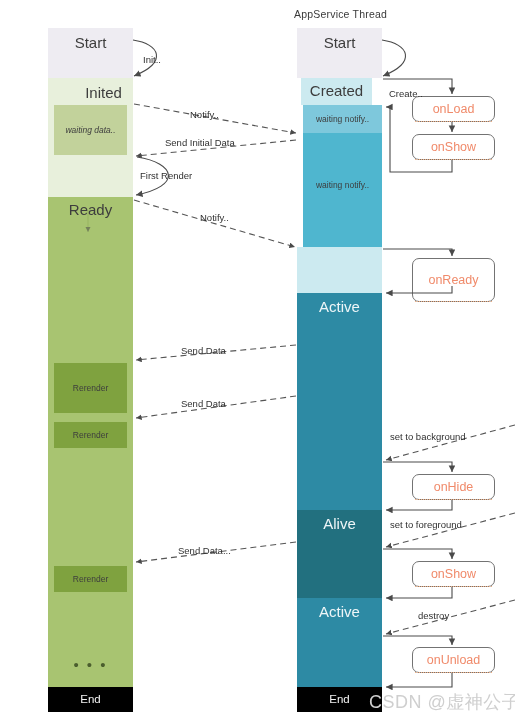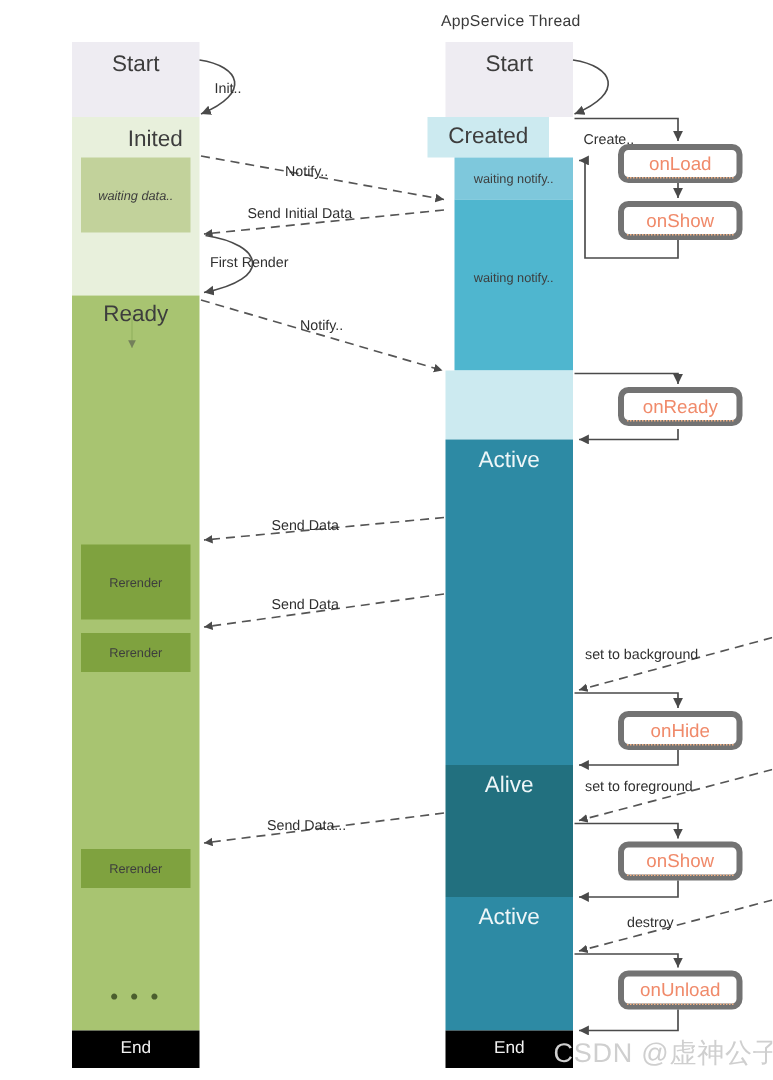--- a/index.html
+++ b/index.html
@@ -57,21 +57,21 @@
   }
   .dots {
     font-size: 15px;
     color: #4b5e2e;
     letter-spacing: 2px;
   }
   
   .pill {
     position: absolute;
     box-sizing: border-box;
-    border: 4px solid #737373;
+    border: 1px solid #737373;
     border-radius: 7px;
     background: #ffffff;
     color: #f08a6a;
     font-size: 12.5px;
     display: flex;
     align-items: center;
     justify-content: center;
     white-space: nowrap;
   }
   .pill::after {
@@ -146,21 +146,21 @@
       <div class="band-label lbl-end" style="top:6px;">End</div>
     </div>
   </div>
 
   <div>
 
     <div class="band" style="left:297px; top:28px; width:85px; height:50px; background:#eeecf2;">
       <div class="band-label lbl-big" style="top:6px;">Start</div>
     </div>
 
-    <div class="band" style="left:285px; top:78px; width:81px; height:27px; background:#cceaf0;">
+    <div class="band" style="left:301px; top:78px; width:71px; height:27px; background:#cceaf0;">
       <div class="band-label lbl-big" style="top:4px;">Created</div>
     </div>
 
     <div class="band" style="left:303px; top:105px; width:79px; height:28px; background:#7ec8dc;">
       <div class="band-label lbl-small" style="top:9px;">waiting notify..</div>
     </div>
 
     <div class="band" style="left:303px; top:133px; width:79px; height:114px; background:#4fb6cf;">
       <div class="band-label lbl-small" style="top:47px;">waiting notify..</div>
     </div>
@@ -179,21 +179,21 @@
       <div class="band-label lbl-big-light" style="top:5px;">Active</div>
     </div>
 
     <div class="band" style="left:297px; top:687px; width:85px; height:25px; background:#000000;">
       <div class="band-label lbl-end" style="top:6px;">End</div>
     </div>
   </div>
 
   <div class="pill" style="left:412px; top:96px; width:83px; height:26px;">onLoad</div>
   <div class="pill" style="left:412px; top:134px; width:83px; height:26px;">onShow</div>
-  <div class="pill" style="left:412px; top:258px; width:83px; height:26px;">onReady</div>
+  <div class="pill" style="left:412px; top:258px; width:83px; height:44px;">onReady</div>
   <div class="pill" style="left:412px; top:474px; width:83px; height:26px;">onHide</div>
   <div class="pill" style="left:412px; top:561px; width:83px; height:26px;">onShow</div>
   <div class="pill" style="left:412px; top:647px; width:83px; height:26px;">onUnload</div>
 
   <svg id="wires" viewBox="0 0 515 720">
     <defs>
       <marker id="ah" markerWidth="7" markerHeight="7" refX="6" refY="3" orient="auto" markerUnits="strokeWidth">
         <path d="M0,0 L6,3 L0,6 z" fill="#4a4a4a"></path>
       </marker>
       <marker id="ahs" markerWidth="6" markerHeight="6" refX="5.2" refY="2.6" orient="auto" markerUnits="strokeWidth">

